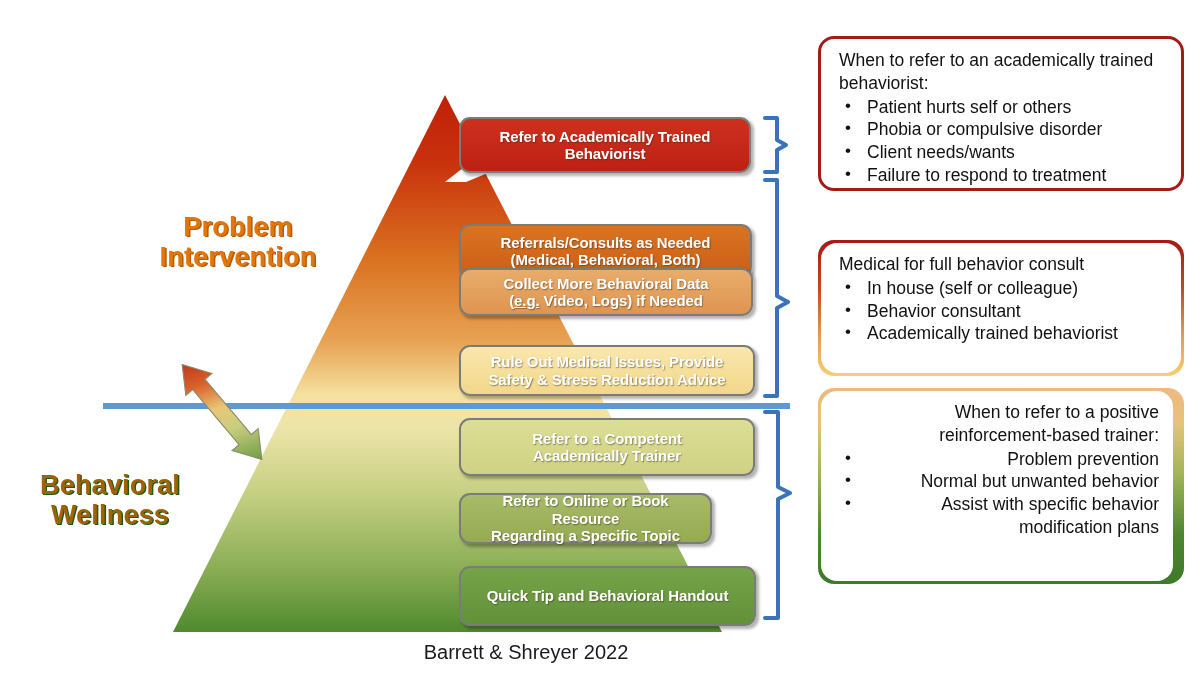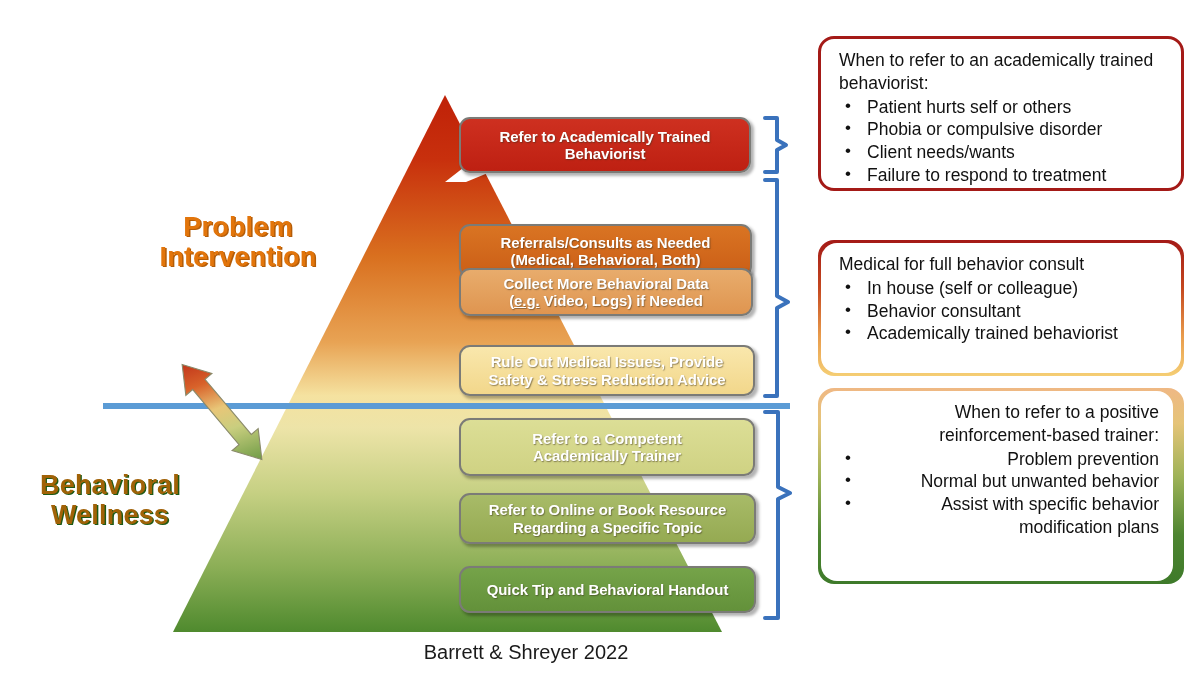--- a/index.html
+++ b/index.html
@@ -188,28 +188,28 @@
     </div>
   </div>
 
   <div class="tier" id="tier-5" style="left:459px;top:418px;width:296px;height:58px;background:linear-gradient(#DCDE96,#CFD283);">
     <div>
       <span>Refer to a Competent</span>
       <span>Academically Trainer</span>
     </div>
   </div>
 
-  <div class="tier" id="tier-6" style="left:459px;top:493px;width:297px;height:51px;background:linear-gradient(#A8BB68,#95AA52);">
+  <div class="tier" id="tier-6" style="left:459px;top:493px;width:253px;height:51px;background:linear-gradient(#A8BB68,#95AA52);">
     <div>
       <span>Refer to Online or Book Resource</span>
       <span>Regarding a Specific Topic</span>
     </div>
   </div>
 
-  <div class="tier" id="tier-7" style="left:459px;top:566px;width:297px;height:47px;background:linear-gradient(#75A349,#63913A);text-align:center;">
+  <div class="tier" id="tier-7" style="left:459px;top:566px;width:297px;height:60px;background:linear-gradient(#75A349,#63913A);text-align:center;">
     <div>
       <span>Quick Tip and Behavioral Handout</span>
     </div>
   </div>
 
   <svg id="braces-svg" viewBox="0 0 1200 675">
     <g fill="none" stroke="#3A72BC" stroke-width="4" stroke-linecap="round" stroke-linejoin="round">
 
       <path d="M 765,118 L 777,118 L 777,140 L 786,145 L 777,150 L 777,172 L 765,172"></path>
 

